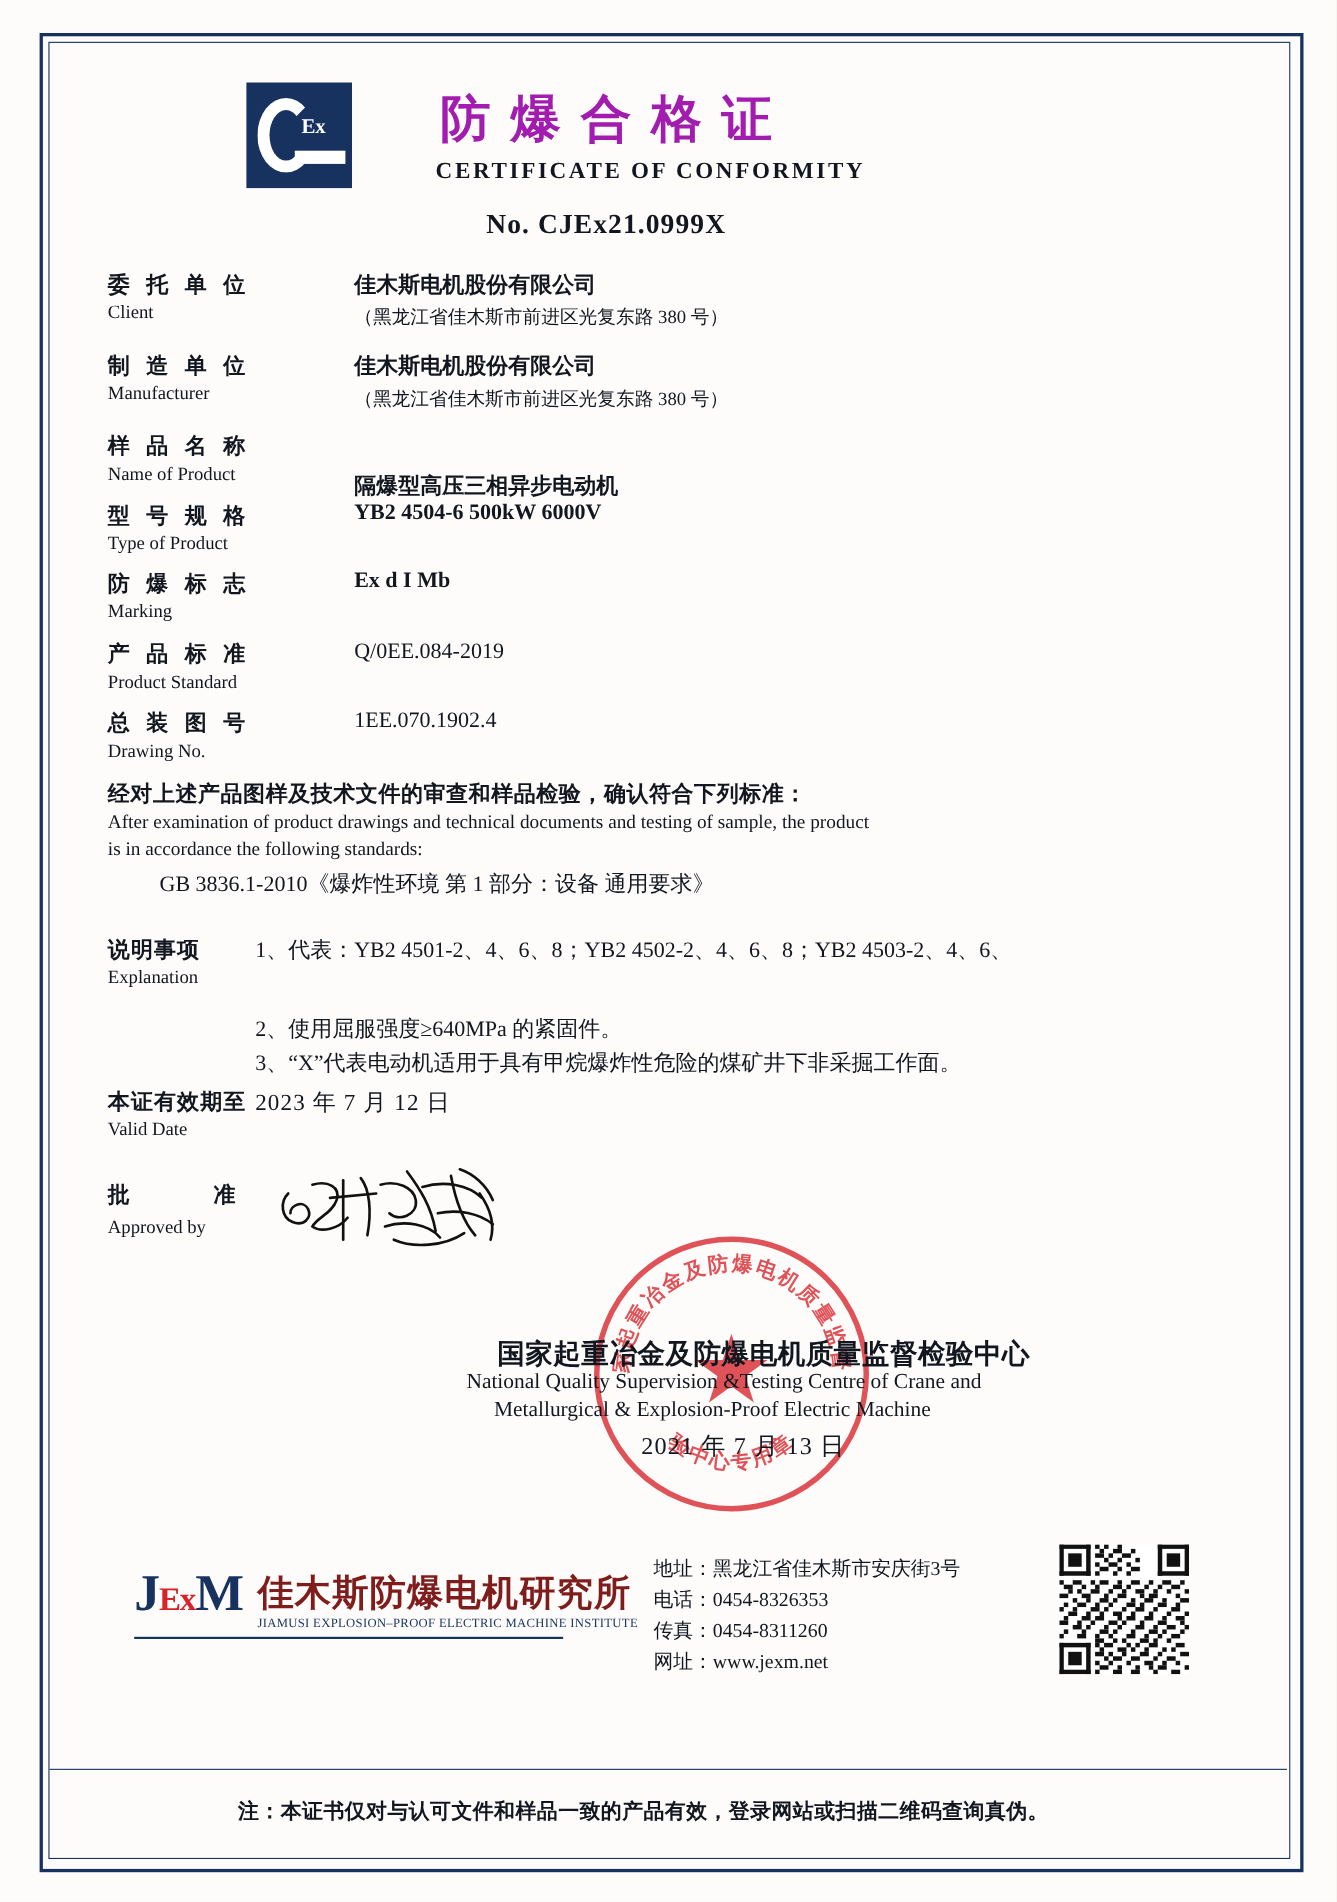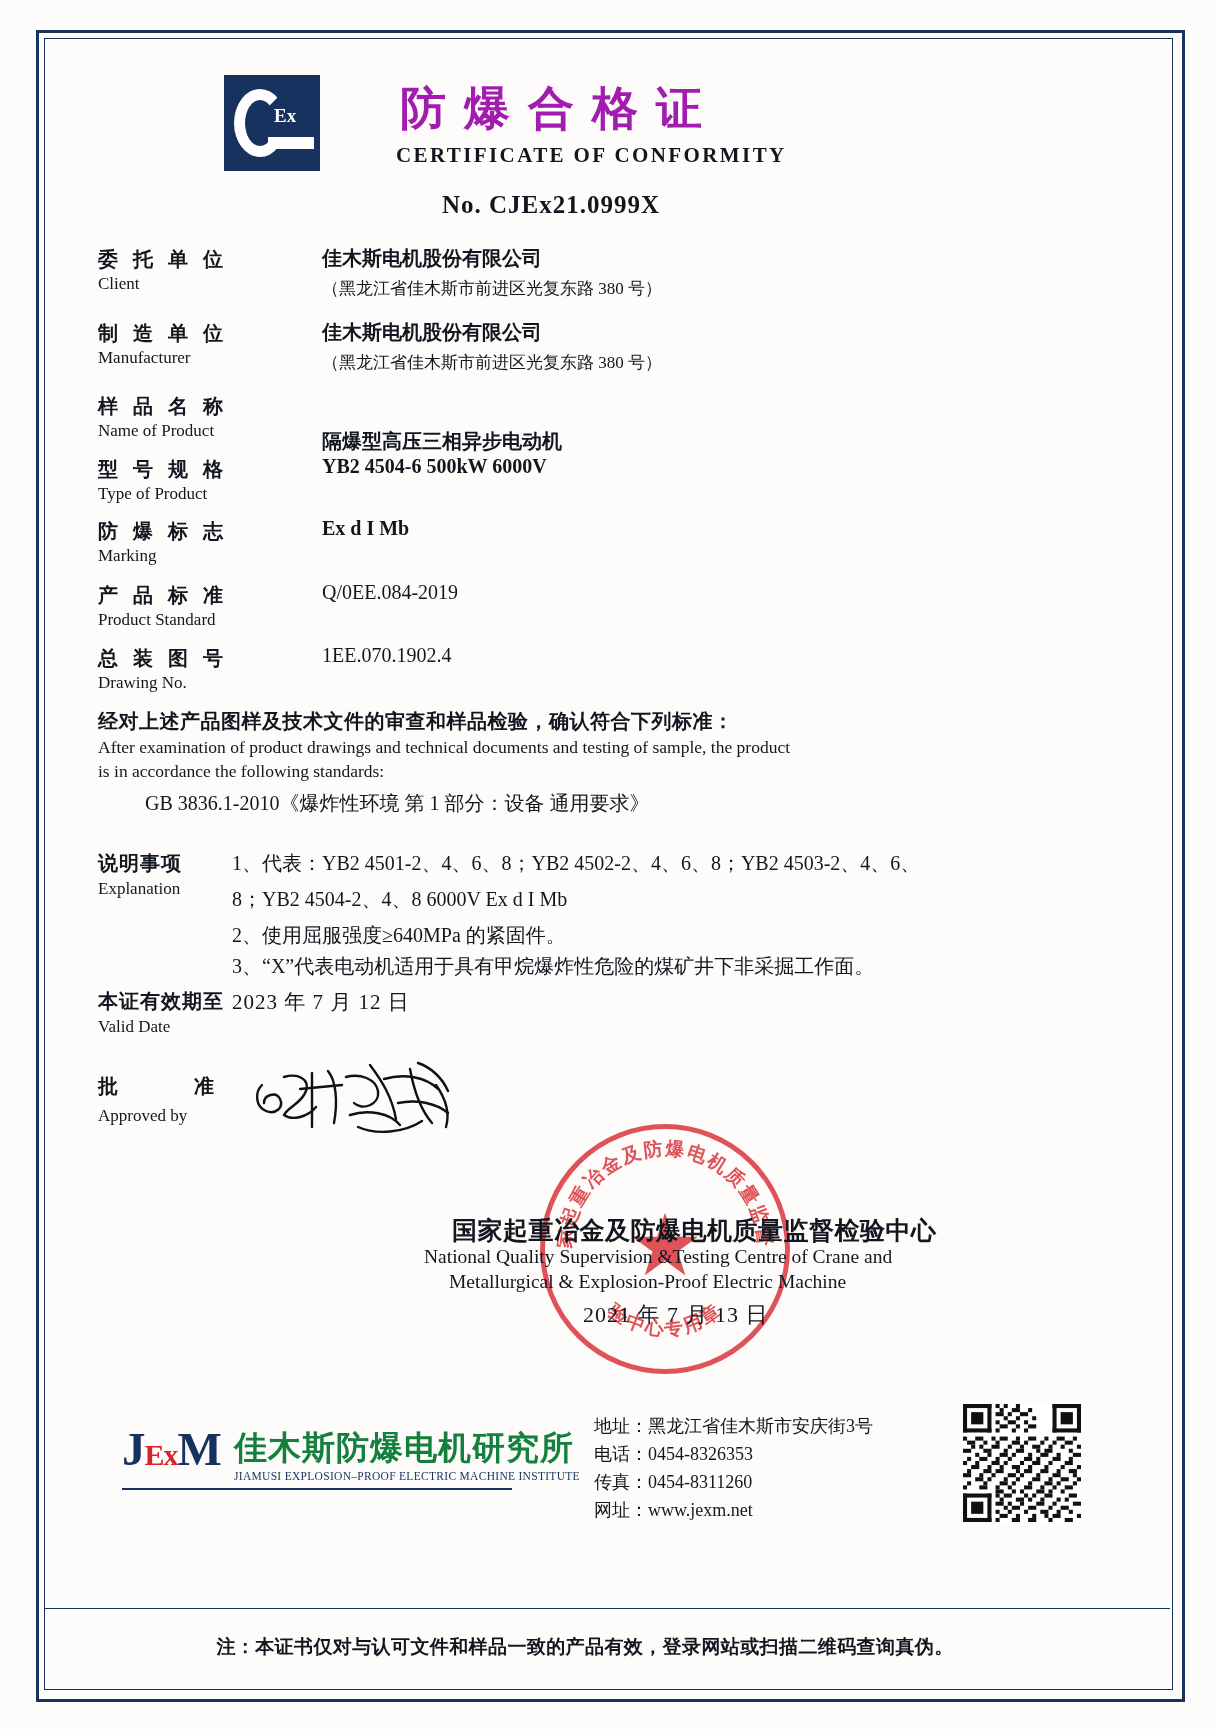--- a/index.html
+++ b/index.html
@@ -340,21 +340,21 @@
   .jexm-mark .x {
     color: #d7242b;
     font-size: 30px;
   }
   .jexm-cn {
     position: absolute;
     left: 112px;
     top: 4px;
     font-size: 33px;
     font-weight: bold;
-    color: #15803d;
+    color: #7f1d1d;
     letter-spacing: 1px;
     white-space: nowrap;
   }
   .jexm-en {
     position: absolute;
     left: 112px;
     top: 48px;
     font-size: 11.5px;
     color: #17325f;
     letter-spacing: 0.3px;
@@ -456,21 +456,20 @@
   <div class="val" style="top:644px;">1EE.070.1902.4</div>
 
   <div class="stmt-cn">经对上述产品图样及技术文件的审查和样品检验，确认符合下列标准：</div>
   <div class="stmt-en1">After examination of product drawings and technical documents and testing of sample, the product</div>
   <div class="stmt-en2">is in accordance the following standards:</div>
   <div class="std1">GB 3836.1-2010《爆炸性环境   第 1 部分：设备   通用要求》</div>
 
   <div class="expl-cn">说明事项</div>
   <div class="expl-en">Explanation</div>
   <div class="expl-line" style="top:850px;">1、代表：YB2 4501-2、4、6、8；YB2 4502-2、4、6、8；YB2 4503-2、4、6、</div>
-  <div class="expl-line" style="top:886px;">8；YB2 4504-2、4、8  6000V   Ex d I Mb</div>
   <div class="expl-line" style="top:922px;">2、使用屈服强度≥640MPa 的紧固件。</div>
   <div class="expl-line" style="top:953px;">3、“X”代表电动机适用于具有甲烷爆炸性危险的煤矿井下非采掘工作面。</div>
 
   <div class="vd-cn">本证有效期至</div>
   <div class="vd-en">Valid Date</div>
   <div class="vd-val">2023 年 7 月 12 日</div>
 
   <div class="ap-cn">批　　准</div>
   <div class="ap-en">Approved by</div>
   <svg class="signature" viewBox="0 0 230 95">

